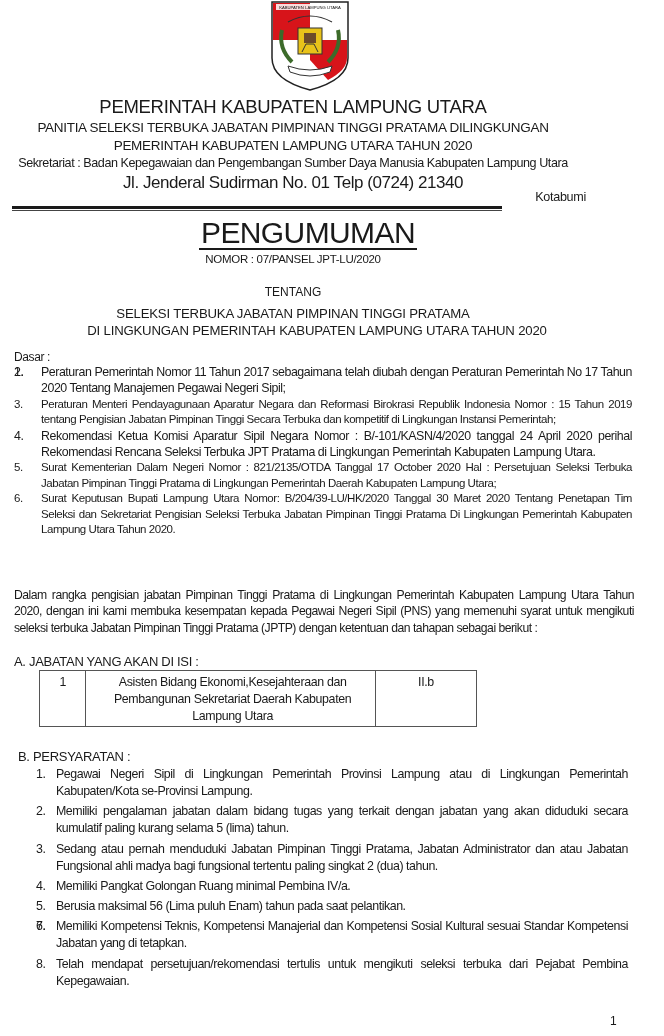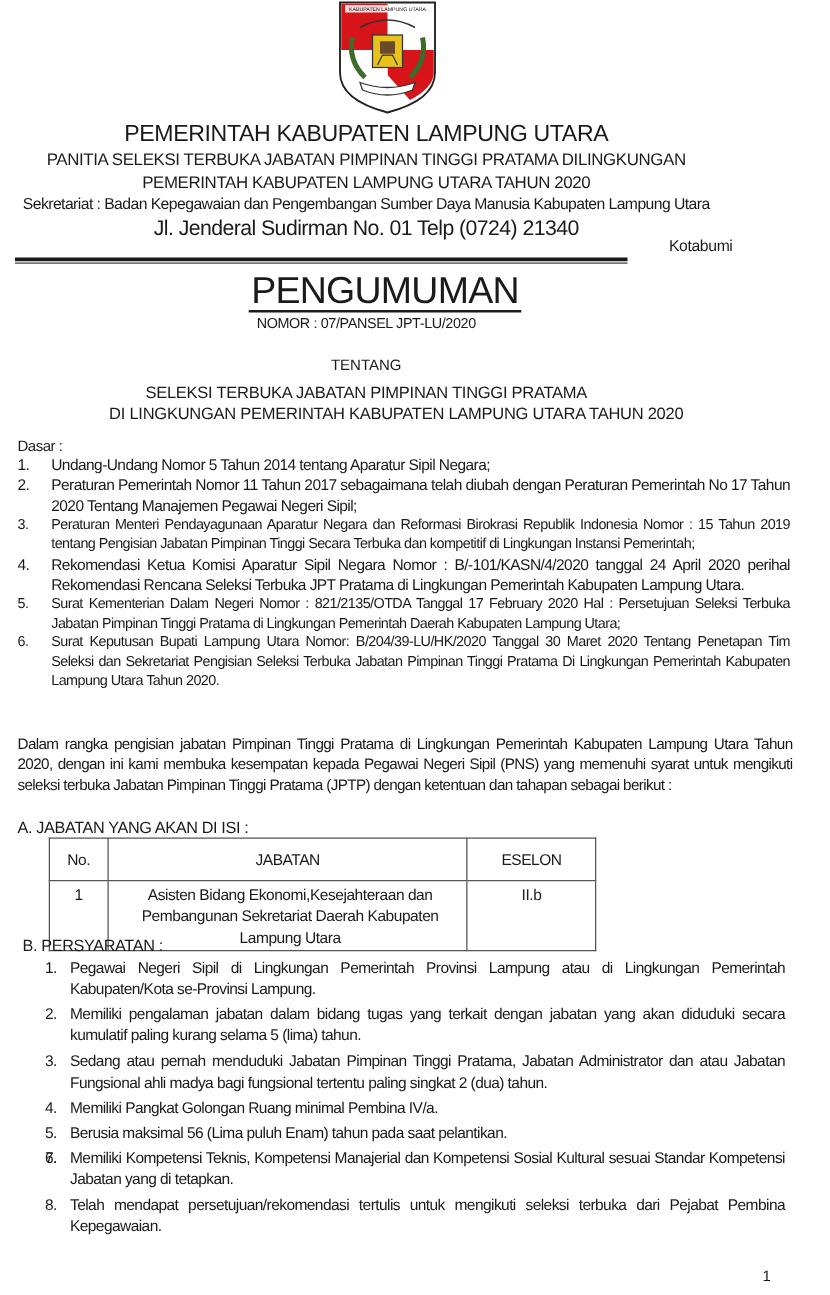--- a/index.html
+++ b/index.html
@@ -81,38 +81,33 @@
 </div>
 
 <div class="title"><span>PENGUMUMAN</span></div>
 <div class="c nomor">NOMOR : 07/PANSEL JPT-LU/2020</div>
 <div class="c tentang">TENTANG</div>
 <div class="c sub1">SELEKSI TERBUKA JABATAN PIMPINAN TINGGI PRATAMA</div>
 <div class="c sub2">DI LINGKUNGAN PEMERINTAH KABUPATEN LAMPUNG UTARA TAHUN 2020</div>
 
 <div class="dasar-label">Dasar   :</div>
 <ol class="dasar">
-  <li><span class="num">1.</span><span>Undang-Undang Nomor 5 Tahun 2014 tentang Aparatur Sipil Negara;</span></li>
+  <li><span class="num">1.</span></li>
   <li><span class="num">2.</span><span>Peraturan Pemerintah Nomor 11 Tahun 2017 sebagaimana telah diubah dengan Peraturan Pemerintah No 17 Tahun 2020 Tentang Manajemen Pegawai Negeri Sipil;</span></li>
   <li class="sm"><span class="num">3.</span><span>Peraturan Menteri Pendayagunaan Aparatur Negara dan Reformasi Birokrasi Republik Indonesia Nomor : 15 Tahun 2019 tentang Pengisian Jabatan Pimpinan Tinggi Secara Terbuka dan kompetitif di Lingkungan Instansi Pemerintah;</span></li>
   <li><span class="num">4.</span><span>Rekomendasi Ketua Komisi Aparatur Sipil Negara Nomor : B/-101/KASN/4/2020  tanggal 24  April 2020 perihal Rekomendasi Rencana Seleksi Terbuka JPT Pratama di Lingkungan Pemerintah Kabupaten Lampung Utara.</span></li>
-  <li class="sm"><span class="num">5.</span><span>Surat Kementerian Dalam Negeri Nomor : 821/2135/OTDA Tanggal 17 February 2020 Hal : Persetujuan Seleksi Terbuka Jabatan Pimpinan Tinggi Pratama di Lingkungan Pemerintah Daerah Kabupaten Lampung Utara;</span></li>
+  <li class="sm"><span class="num">5.</span><span>Surat Kementerian Dalam Negeri Nomor : 821/2135/OTDA Tanggal 17 October 2020 Hal : Persetujuan Seleksi Terbuka Jabatan Pimpinan Tinggi Pratama di Lingkungan Pemerintah Daerah Kabupaten Lampung Utara;</span></li>
   <li class="sm"><span class="num">6.</span><span>Surat Keputusan Bupati Lampung Utara Nomor: B/204/39-LU/HK/2020 Tanggal 30 Maret 2020 Tentang Penetapan Tim Seleksi dan Sekretariat Pengisian Seleksi Terbuka Jabatan Pimpinan Tinggi Pratama Di Lingkungan Pemerintah Kabupaten Lampung Utara Tahun 2020.</span></li>
 </ol>
 
 <div class="intro">Dalam rangka pengisian jabatan Pimpinan Tinggi Pratama di Lingkungan Pemerintah Kabupaten Lampung Utara Tahun 2020, dengan ini kami membuka kesempatan kepada Pegawai Negeri Sipil (PNS) yang memenuhi syarat untuk mengikuti seleksi terbuka Jabatan Pimpinan Tinggi Pratama (JPTP)  dengan ketentuan dan tahapan  sebagai berikut :</div>
 
 <div class="secA">A.   JABATAN YANG AKAN DI ISI :</div>
 <table class="jab">
   <tbody>
-      <tr>
-    <th class="col-no">No.</th>
-    <th class="col-jab">JABATAN</th>
-    <th class="col-es">ESELON</th>
-  </tr>
   <tr>
     <td class="col-no">1</td>
     <td class="col-jab">Asisten Bidang Ekonomi,Kesejahteraan dan Pembangunan Sekretariat Daerah Kabupaten Lampung Utara</td>
     <td class="col-es">II.b</td>
   </tr>
 </tbody>
   </table>
 
 <div class="secB">B.  PERSYARATAN :</div>
 <ol class="syarat">

